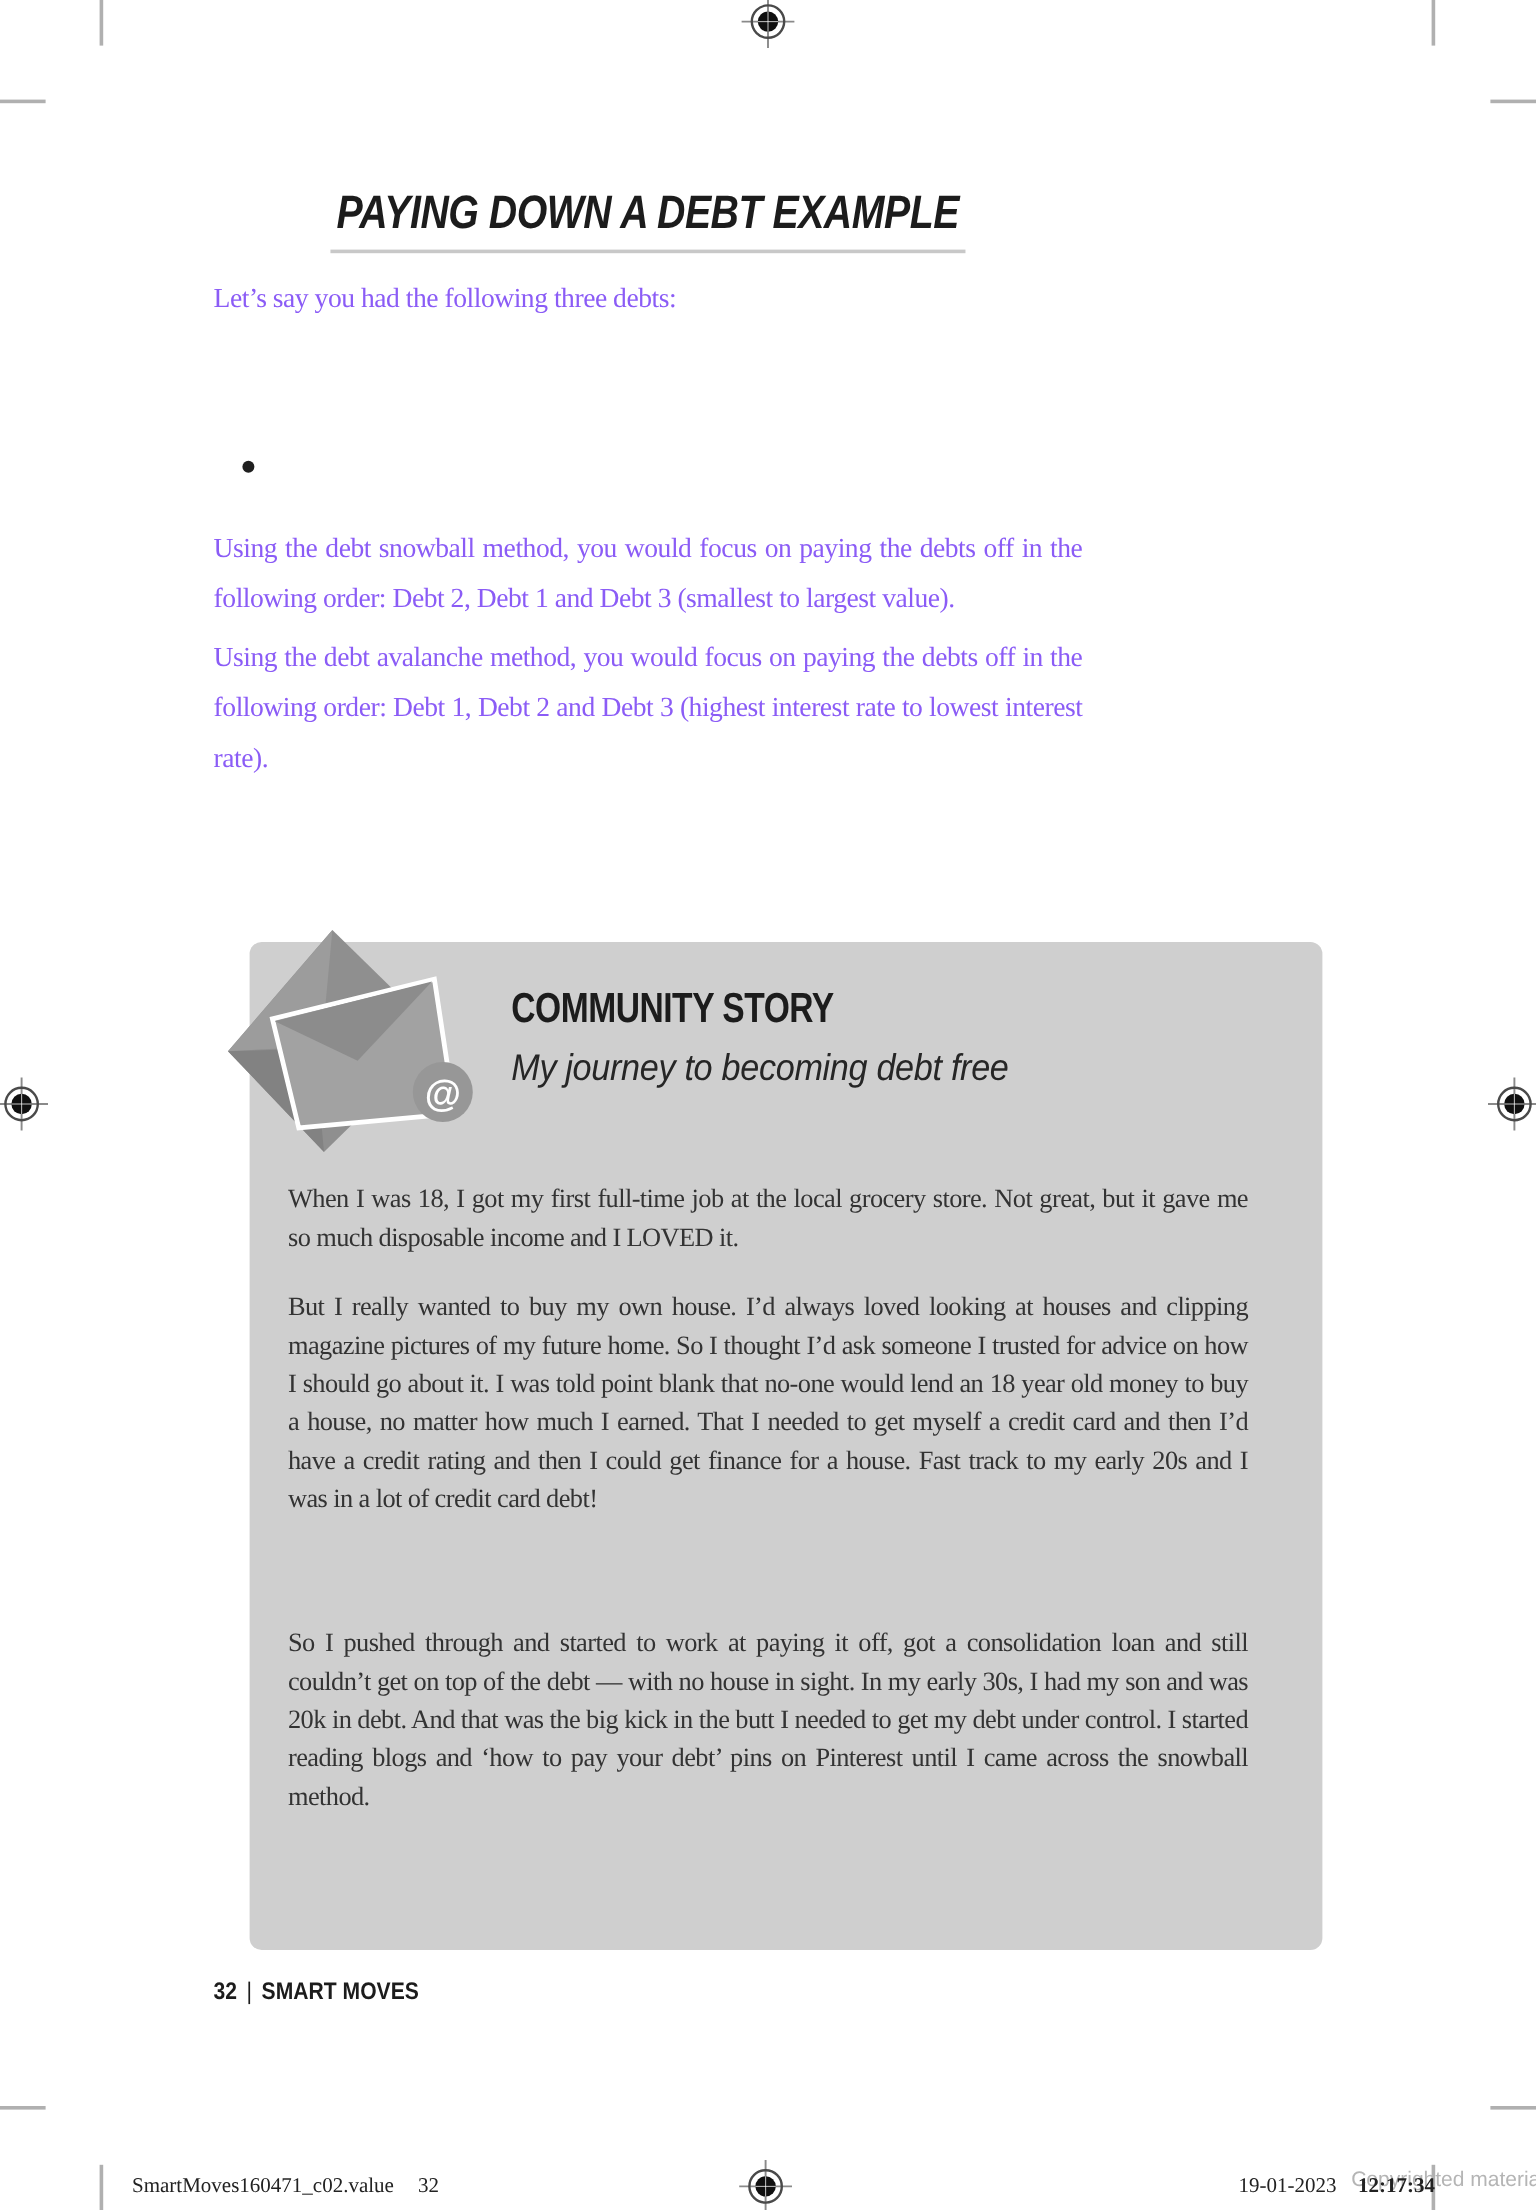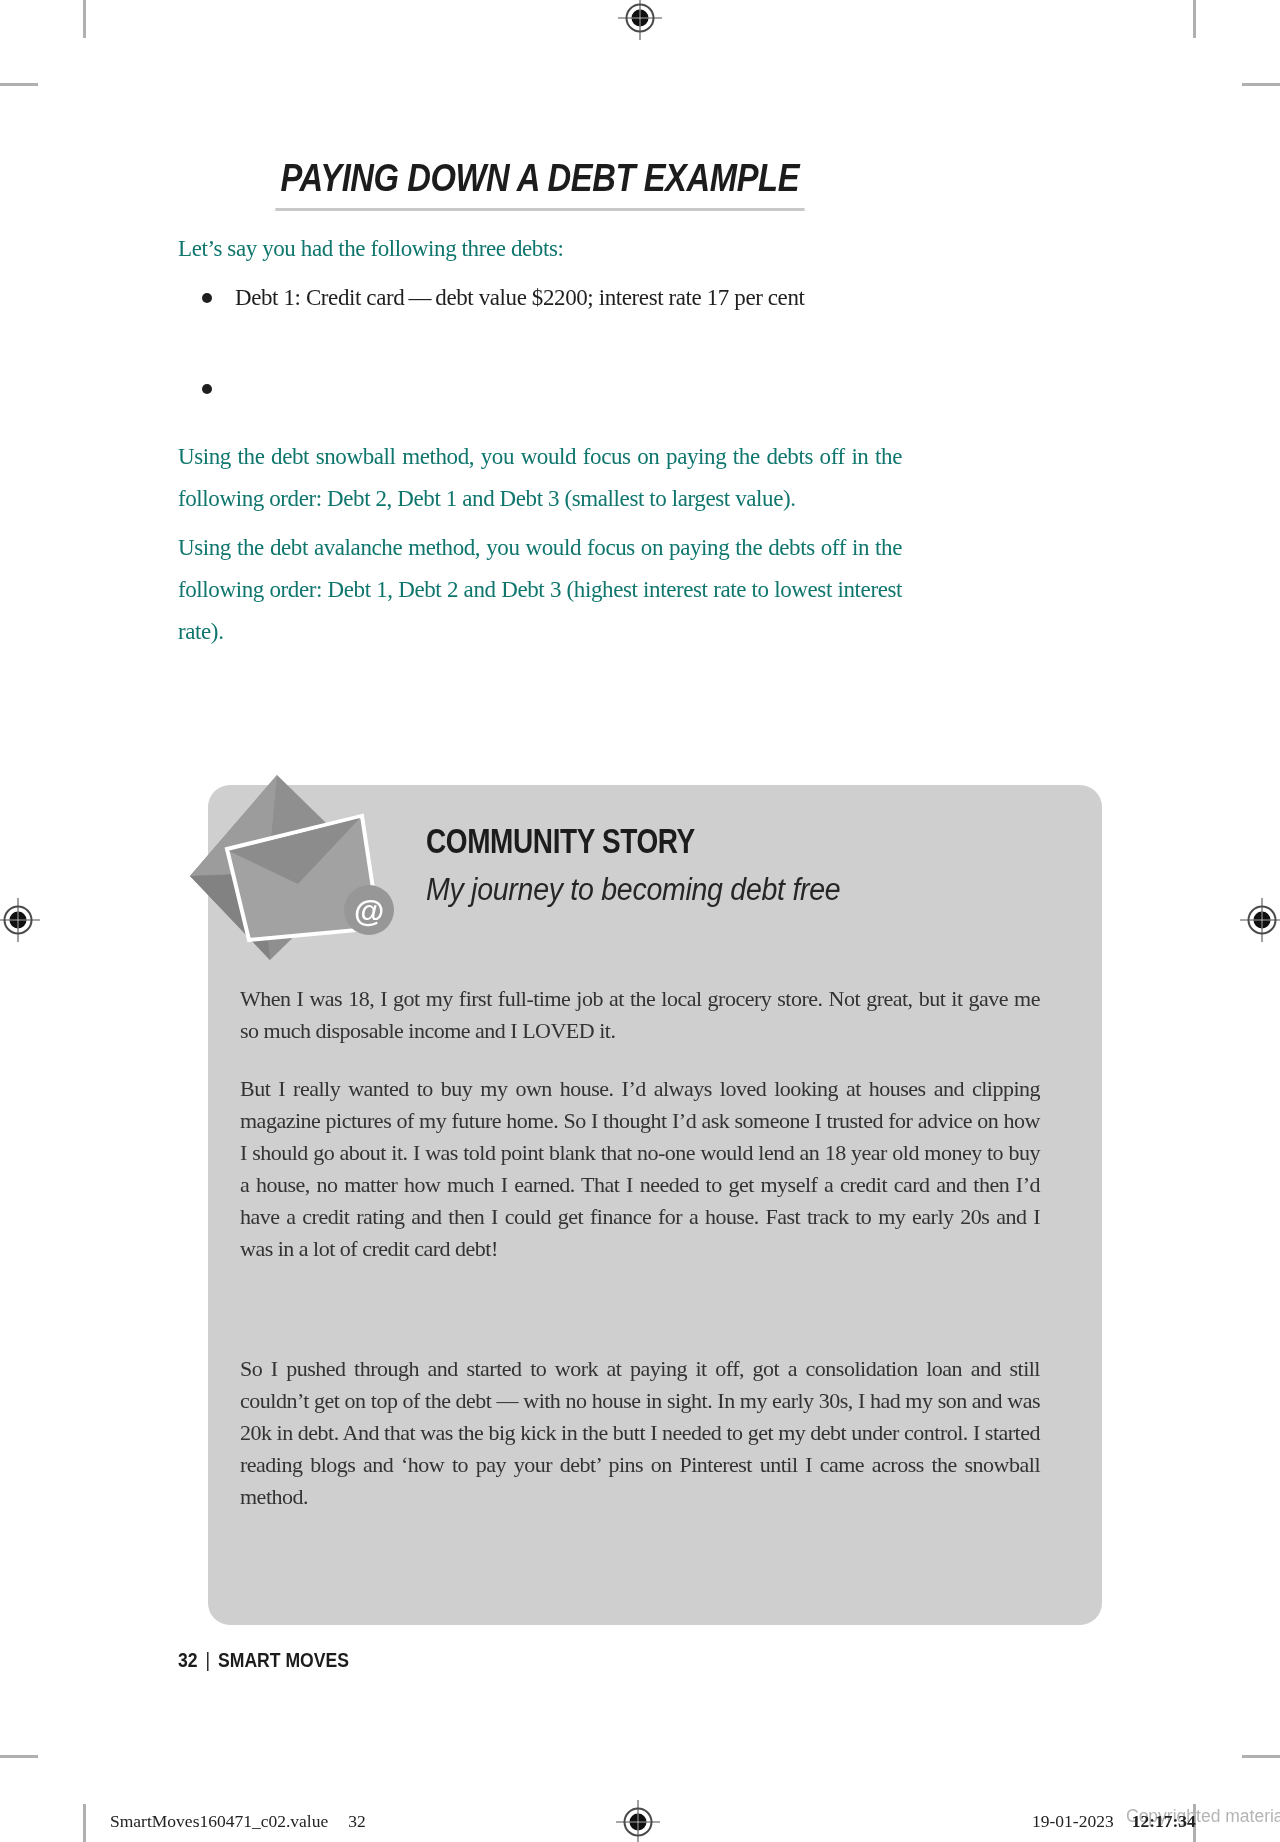--- a/index.html
+++ b/index.html
@@ -29,39 +29,39 @@
     transform: scaleX(0.84); transform-origin: center top;
     border-bottom: 3px solid #c8c8c8;
     padding: 0 6px 9px 6px;
     white-space: nowrap;
     color: #1c1c1c;
   }
   
   .serif {
     position: absolute; left: 178px; width: 724px;
     font-size: 23px; line-height: 42px; letter-spacing: -0.4px;
-    color: #0f766e;
+    color: #8b5cf6;
   }
   .just { text-align: justify; }
   .bullet-item {
     position: absolute; left: 178px; width: 700px;
     padding-left: 57px; box-sizing: border-box;
     font-size: 23px; line-height: 26px; letter-spacing: -0.4px;
     white-space: nowrap;
   }
   .bullet-dot {
     position: absolute; left: 24px; top: 8px;
     width: 10px; height: 10px; border-radius: 50%;
     background: #1f1f1f;
   }
   
   .story-box {
     position: absolute; left: 208px; top: 785px;
     width: 894px; height: 840px;
-    background: #cfcfcf; border-radius: 22px;
+    background: #cfcfcf; border-radius: 10px;
   }
   .story-kicker {
     position: absolute; left: 218px; top: 38px;
     font-family: "Liberation Sans", sans-serif;
     font-weight: 700; font-size: 35px; line-height: 1;
     letter-spacing: -0.5px;
     transform: scaleX(0.80); transform-origin: left top;
     color: #1c1c1c; white-space: nowrap;
   }
   .story-subtitle {
@@ -154,24 +154,20 @@
     <line x1="-8.5" y1="0" x2="8.5" y2="0" stroke="#ffffff" stroke-width="0.9" opacity="0.7"></line>
     <line x1="0" y1="-8.5" x2="0" y2="8.5" stroke="#ffffff" stroke-width="0.9" opacity="0.7"></line>
   </svg>
 
   <div class="title-wrap">
     <span class="title">PAYING DOWN A DEBT EXAMPLE</span>
   </div>
 
   <div class="serif" style="top:228px">Let’s say you had the following three debts:</div>
 
-  <div class="bullet-item" style="top:285px">
-    <span class="bullet-dot"></span>
-    <span>Debt 1: Credit card — debt value $2200; interest rate 17 per cent</span>
-  </div>
   <div class="bullet-item" style="top:376px">
     <span class="bullet-dot"></span>
   </div>
 
   <div class="serif just" style="top:436px">Using the debt snowball method, you would focus on paying the debts off in the following order: Debt 2, Debt 1 and Debt 3 (smallest to largest value).</div>
   <div class="serif just" style="top:527px">Using the debt avalanche method, you would focus on paying the debts off in the following order: Debt 1, Debt 2 and Debt 3 (highest interest rate to lowest interest rate).</div>
 
   <div class="story-box">
     <div class="story-kicker">COMMUNITY STORY</div>
     <div class="story-subtitle">My journey to becoming debt free</div>

